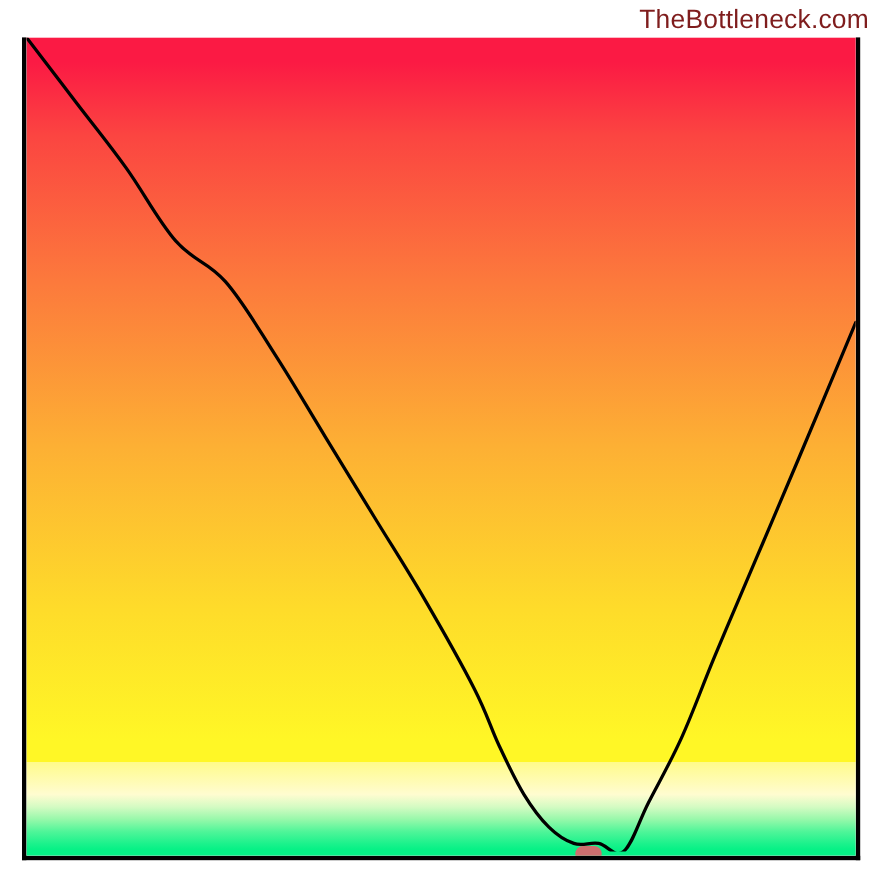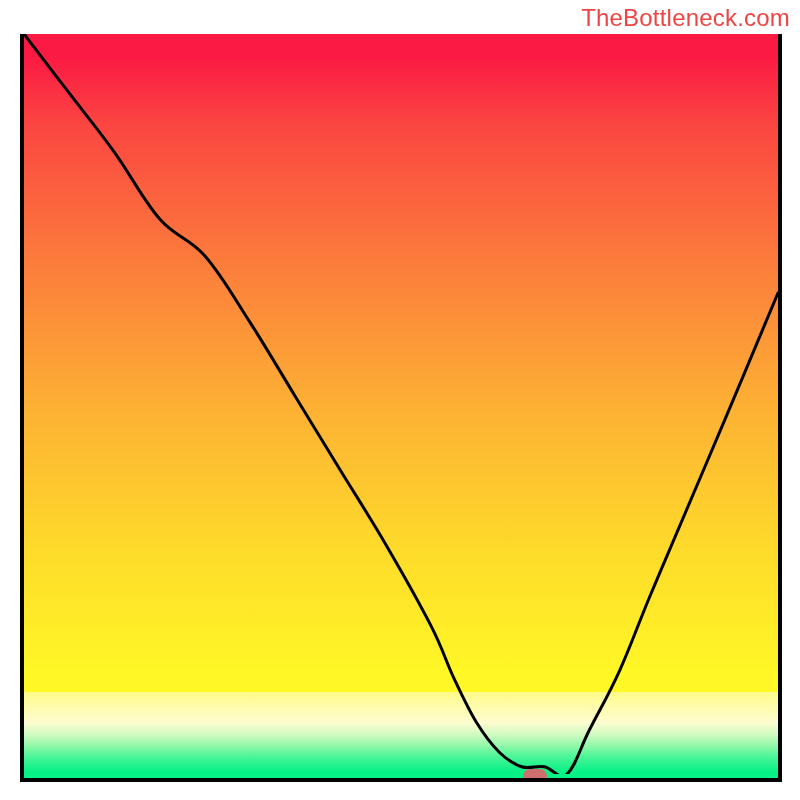--- a/index.html
+++ b/index.html
@@ -13,21 +13,21 @@
   }
   .stage {
     position: relative;
     width: 800px;
     height: 800px;
   }
   .watermark {
     position: absolute;
     top: 4px;
     right: 10px;
-    color: #ef4444;
+    color: #7f1d1d;
     font-size: 24px;
     font-weight: 500;
     letter-spacing: 0.2px;
     user-select: none;
   }
   .plot-area {
     position: absolute;
     left: 20px;
     top: 34px;
     width: 762px;

